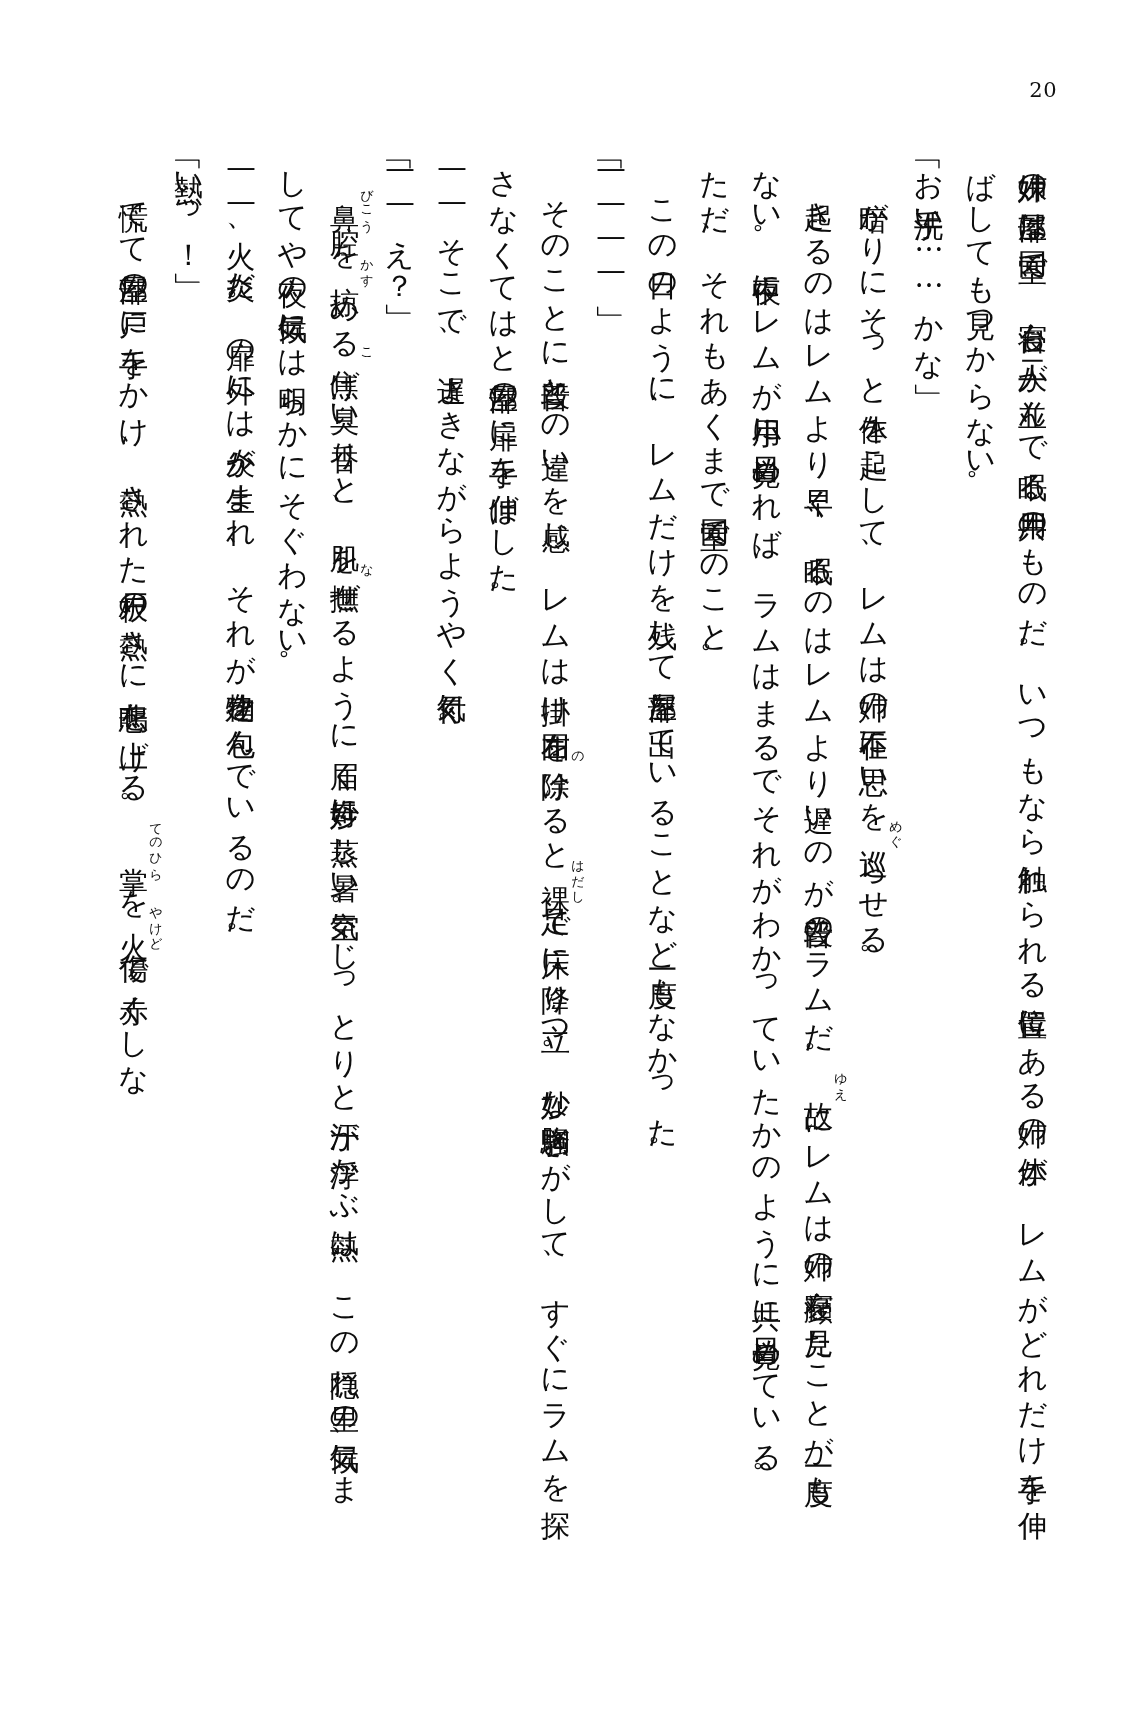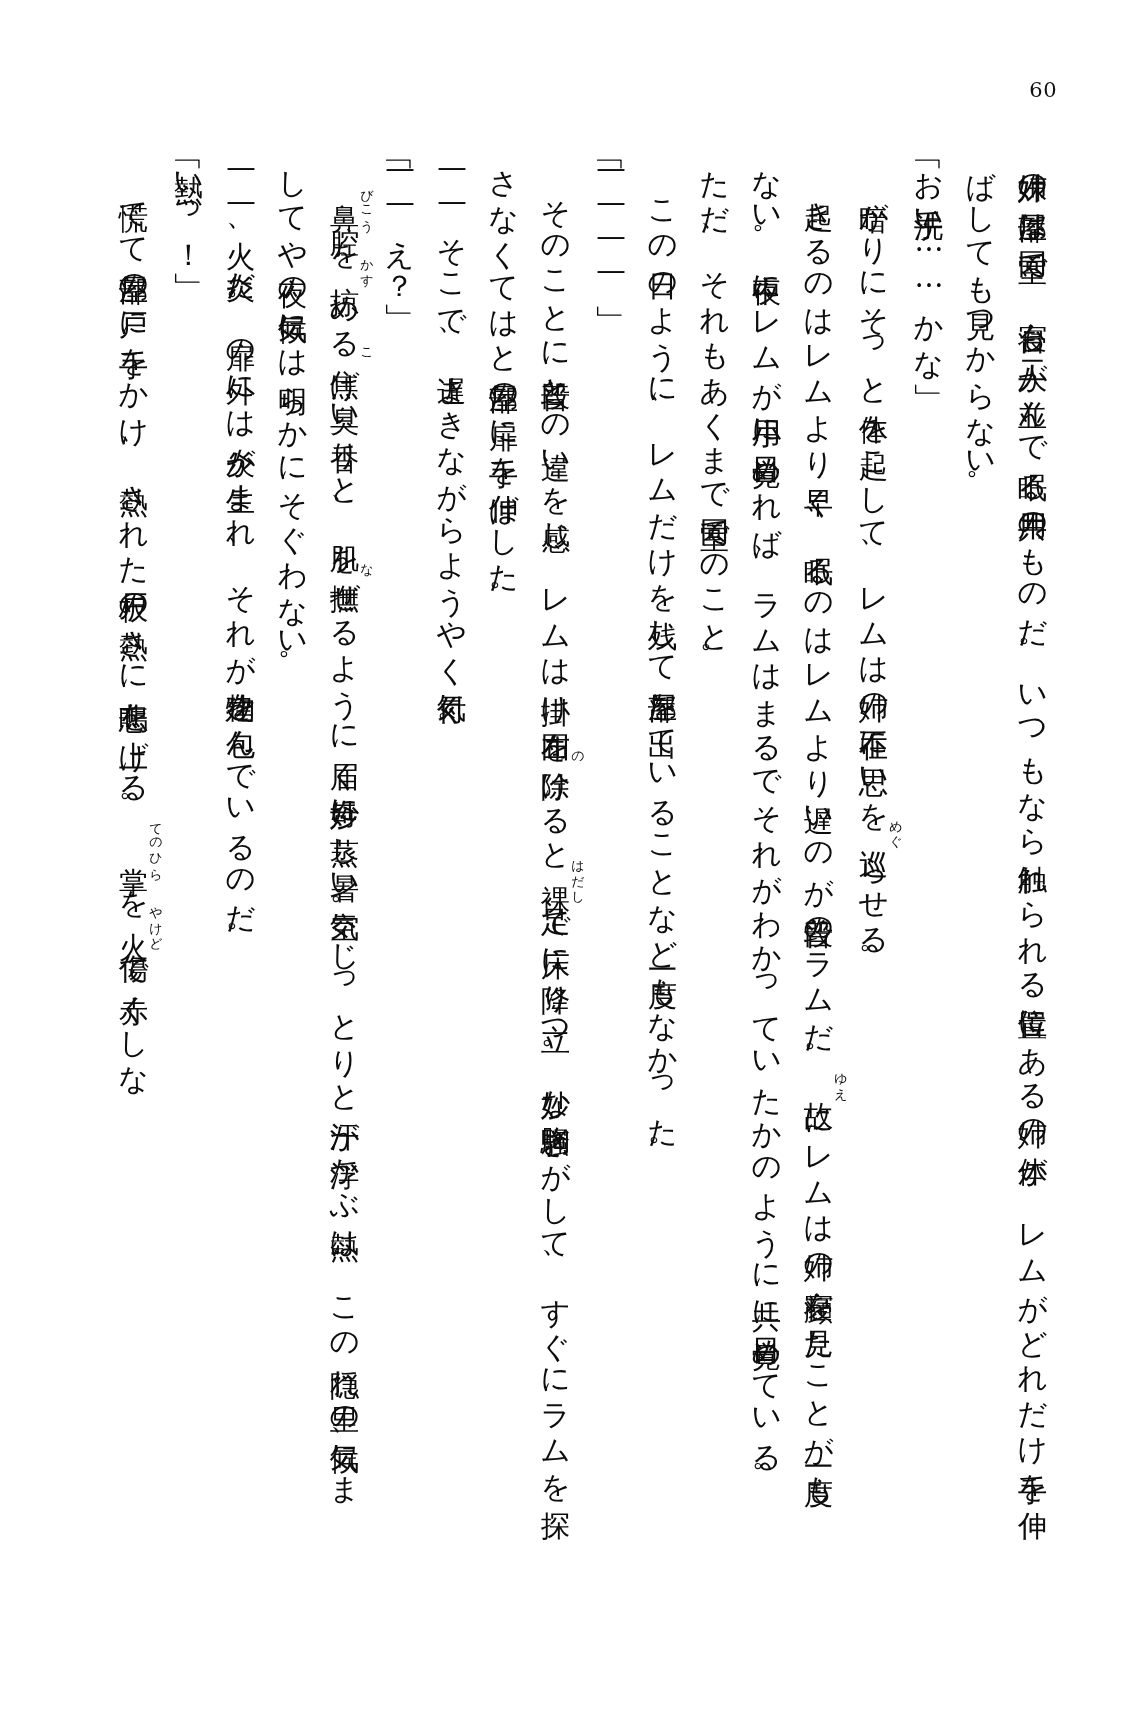--- a/index.html
+++ b/index.html
@@ -61,21 +61,21 @@
   }
   .dash {
     letter-spacing: 0;
   }
 </style>
 </head>
 <body>
 
 <div class="page">
 
-  <div class="page-number">60</div>
+  <div class="page-number">20</div>
 
   <div class="text-body">
 
     <p>姉妹の部屋は同室で、寝台も二人が並んで眠る共用のものだ。いつもなら触れられる位置にある姉の体が、レムがどれだけ手を伸ばしても見つからない。</p>
 
     <p>「お手洗い……かな」</p>
 
     <p class="indent">暗がりにそっと体を起こして、レムは姉の不在に思いを<ruby>巡<rt>めぐ</rt></ruby>らせる。</p>
 
     <p class="indent">起きるのはレムより早く、眠るのはレムより遅いのが普段のラムだ。<ruby>故<rt>ゆえ</rt></ruby>にレムは姉の寝顔を見たことが一度もない。夜中にレムが小用に目覚めれば、ラムはまるでそれがわかっていたかのように共に目覚めている。ただ、それもあくまで同室でのこと。</p>

